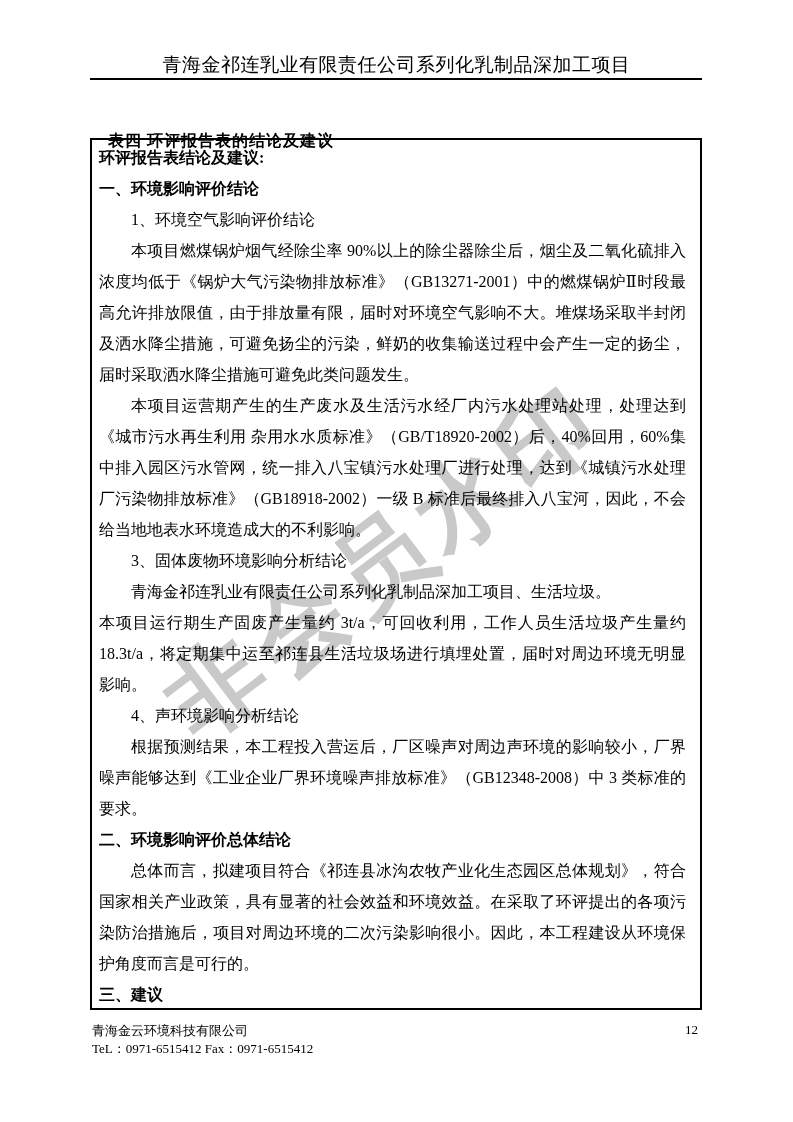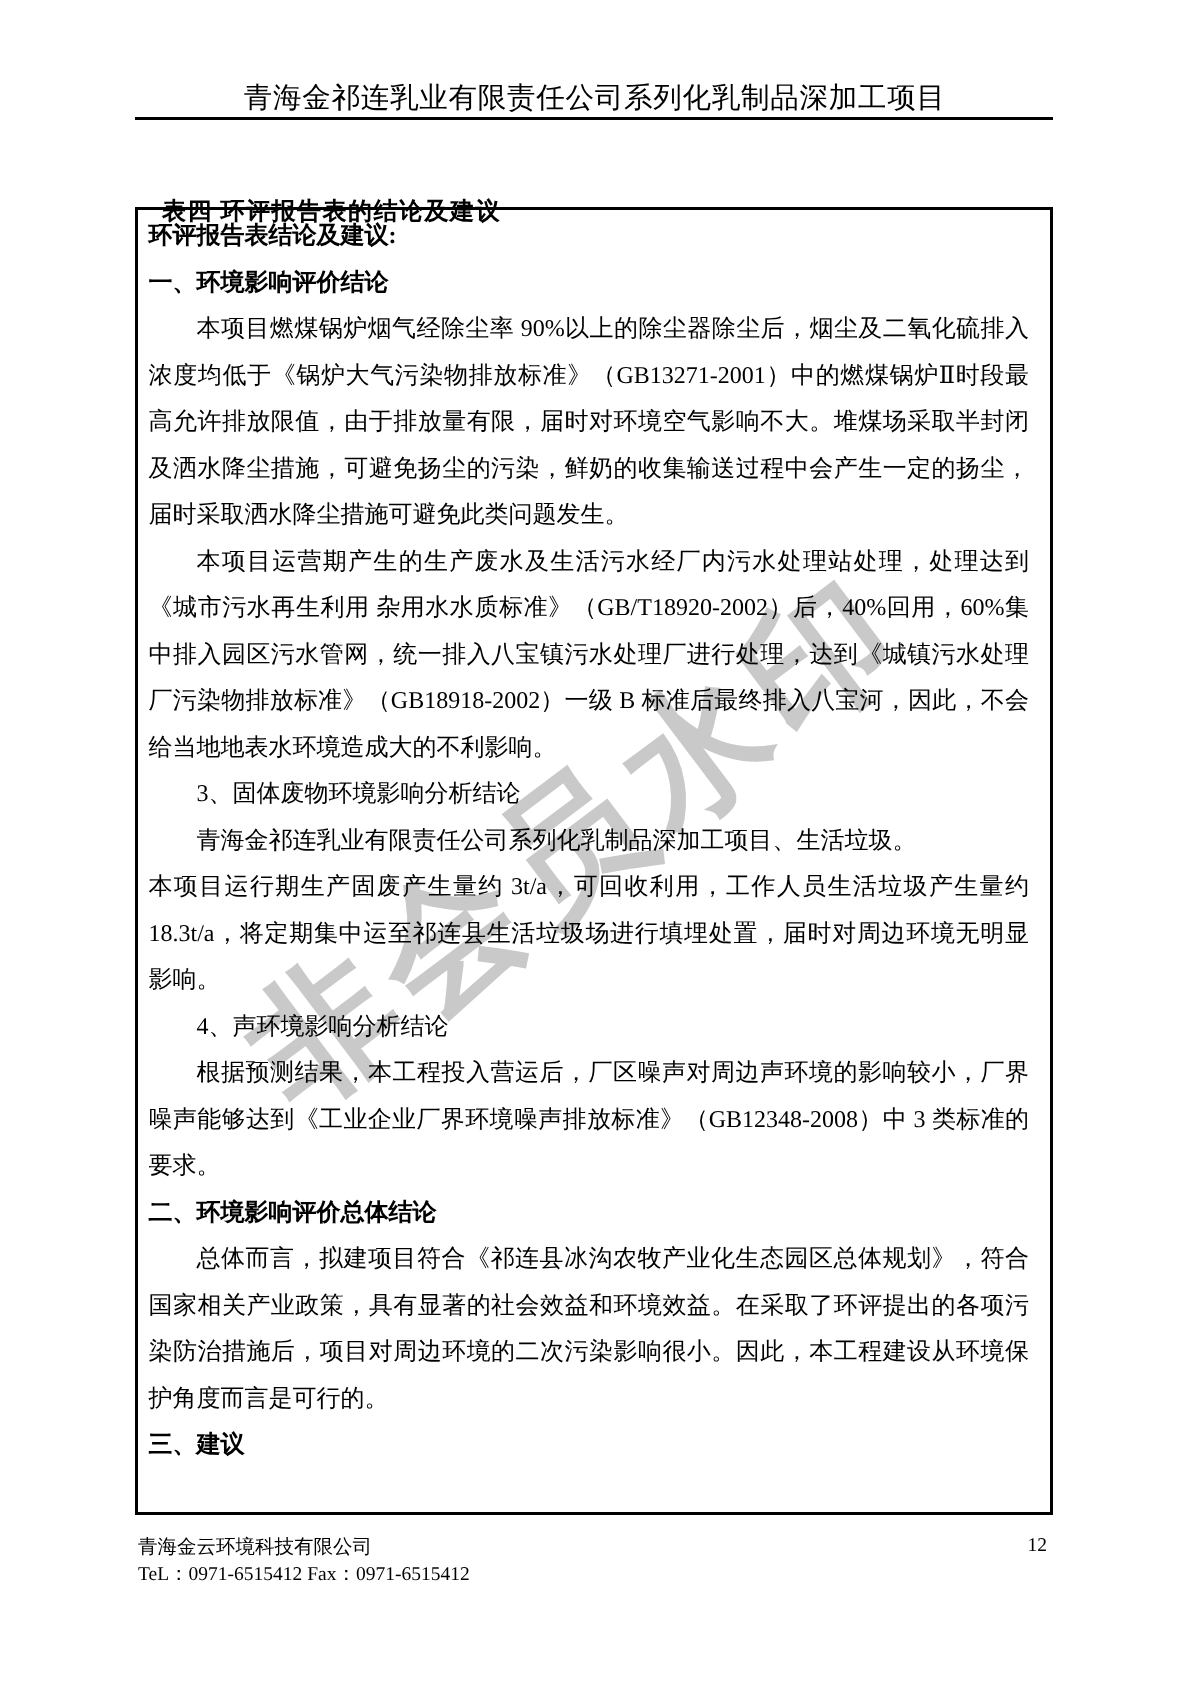--- a/index.html
+++ b/index.html
@@ -111,20 +111,21 @@
 
 <div class="page-header">青海金祁连乳业有限责任公司系列化乳制品深加工项目</div>
 
 <div class="header-rule"></div>
 
 <h1 class="doc-title">表四 环评报告表的结论及建议</h1>
 
 <div class="report-box">
     <p class="b-box-title">环评报告表结论及建议:</p>
     <p class="b-heading">一、环境影响评价结论</p>
+    <p class="b-sub">1、环境空气影响评价结论</p>
     <p class="b-para">本项目燃煤锅炉烟气经除尘率 90%以上的除尘器除尘后，烟尘及二氧化硫排入浓度均低于《锅炉大气污染物排放标准》（GB13271-2001）中的燃煤锅炉Ⅱ时段最高允许排放限值，由于排放量有限，届时对环境空气影响不大。堆煤场采取半封闭及洒水降尘措施，可避免扬尘的污染，鲜奶的收集输送过程中会产生一定的扬尘，届时采取洒水降尘措施可避免此类问题发生。</p>
     <p class="b-para">本项目运营期产生的生产废水及生活污水经厂内污水处理站处理，处理达到《城市污水再生利用 杂用水水质标准》（GB/T18920-2002）后，40%回用，60%集中排入园区污水管网，统一排入八宝镇污水处理厂进行处理，达到《城镇污水处理厂污染物排放标准》（GB18918-2002）一级 B 标准后最终排入八宝河，因此，不会给当地地表水环境造成大的不利影响。</p>
     <p class="b-sub">3、固体废物环境影响分析结论</p>
     <p class="b-para">青海金祁连乳业有限责任公司系列化乳制品深加工项目、生活垃圾。</p>
     <p class="b-para-flush">本项目运行期生产固废产生量约 3t/a，可回收利用，工作人员生活垃圾产生量约 18.3t/a，将定期集中运至祁连县生活垃圾场进行填埋处置，届时对周边环境无明显影响。</p>
     <p class="b-sub">4、声环境影响分析结论</p>
     <p class="b-para">根据预测结果，本工程投入营运后，厂区噪声对周边声环境的影响较小，厂界噪声能够达到《工业企业厂界环境噪声排放标准》（GB12348-2008）中 3 类标准的要求。</p>
     <p class="b-heading">二、环境影响评价总体结论</p>
     <p class="b-para">总体而言，拟建项目符合《祁连县冰沟农牧产业化生态园区总体规划》，符合国家相关产业政策，具有显著的社会效益和环境效益。在采取了环评提出的各项污染防治措施后，项目对周边环境的二次污染影响很小。因此，本工程建设从环境保护角度而言是可行的。</p>
     <p class="b-heading">三、建议</p>

